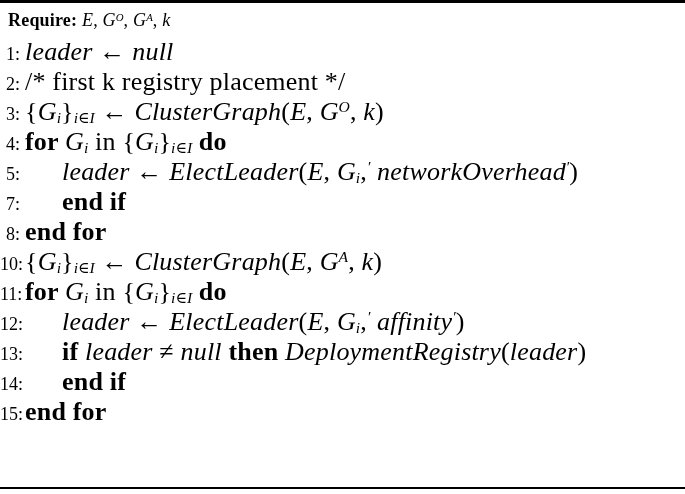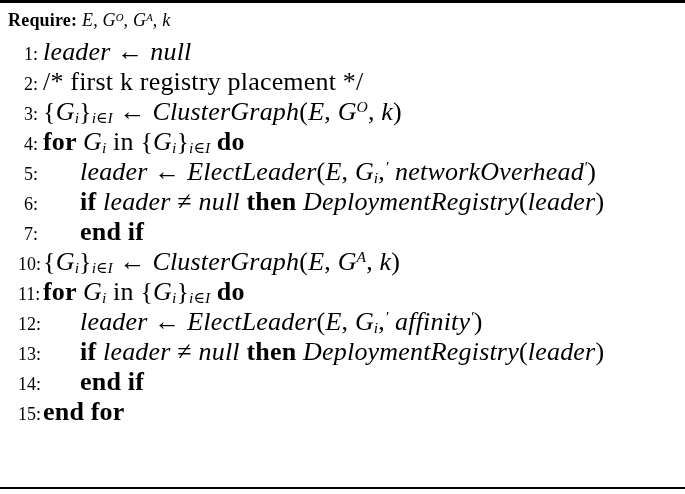--- a/index.html
+++ b/index.html
@@ -35,21 +35,21 @@
     height: 34px;
     line-height: 34px;
     font-size: 18px;
     padding-left: 6px;
     box-sizing: border-box;
     white-space: nowrap;
     letter-spacing: 0.2px;
   }
   .lines {
     position: absolute;
-    left: 18px; top: 37px;
+    left: 0; top: 37px;
     width: 555px;
   }
   .row {
     height: 30px;
     line-height: 30px;
     font-size: 26px;
     white-space: nowrap;
     letter-spacing: 0.2px;
   }
   .num {
@@ -86,22 +86,22 @@
 
 <div class="algo">
   <div class="rule-top"></div>
   <div class="require-row"><span class="t-b">Require: </span><span class="t-i">E</span><span class="t-r">, </span><span class="t-i">G</span><span class="t-sup">O</span><span class="t-r">, </span><span class="t-i">G</span><span class="t-sup">A</span><span class="t-r">, </span><span class="t-i">k</span></div>
   <div class="lines">
       <div class="row"><span class="num">1:</span><span class="stmt" style="padding-left: 5px;"><span class="t-i">leader</span><span class="t-r"> ← </span><span class="t-i">null</span></span></div>
       <div class="row"><span class="num">2:</span><span class="stmt" style="padding-left: 5px;"><span class="t-r">/* first k registry placement */</span></span></div>
       <div class="row"><span class="num">3:</span><span class="stmt" style="padding-left: 5px;"><span class="t-r">{</span><span class="t-i">G</span><span class="t-sub">i</span><span class="t-r">}</span><span class="t-sub">i∈I</span><span class="t-r"> ← </span><span class="t-i">ClusterGraph</span><span class="t-r">(</span><span class="t-i">E</span><span class="t-r">, </span><span class="t-i">G</span><span class="t-sup">O</span><span class="t-r">, </span><span class="t-i">k</span><span class="t-r">)</span></span></div>
       <div class="row"><span class="num">4:</span><span class="stmt" style="padding-left: 5px;"><span class="t-b">for </span><span class="t-i">G</span><span class="t-sub">i</span><span class="t-r"> in </span><span class="t-r">{</span><span class="t-i">G</span><span class="t-sub">i</span><span class="t-r">}</span><span class="t-sub">i∈I</span><span class="t-b"> do</span></span></div>
       <div class="row"><span class="num">5:</span><span class="stmt" style="padding-left: 42px;"><span class="t-i">leader</span><span class="t-r"> ← </span><span class="t-i">ElectLeader</span><span class="t-r">(</span><span class="t-i">E</span><span class="t-r">, </span><span class="t-i">G</span><span class="t-sub">i</span><span class="t-r">,</span><span class="t-sup">′</span><span class="t-i"> networkOverhead</span><span class="t-sup">′</span><span class="t-r">)</span></span></div>
-      <div class="row"><span class="num">6:</span><span class="stmt" style="padding-left: 42px;"><span class="t-b">if </span><span class="t-i">leader</span><span class="t-r"> ≠ </span><span class="t-i">null</span><span class="t-b"> then </span><span class="t-i">DeploymentRegistry</span><span class="t-r">(</span><span class="t-i">leader</span><span class="t-r">)</span></span></div>
       <div class="row"><span class="num">7:</span><span class="stmt" style="padding-left: 42px;"><span class="t-b">end if</span></span></div>
+      <div class="row"><span class="num">8:</span><span class="stmt" style="padding-left: 5px;"><span class="t-b">end for</span></span></div>
       <div class="row"><span class="num">10:</span><span class="stmt" style="padding-left: 5px;"><span class="t-r">{</span><span class="t-i">G</span><span class="t-sub">i</span><span class="t-r">}</span><span class="t-sub">i∈I</span><span class="t-r"> ← </span><span class="t-i">ClusterGraph</span><span class="t-r">(</span><span class="t-i">E</span><span class="t-r">, </span><span class="t-i">G</span><span class="t-sup">A</span><span class="t-r">, </span><span class="t-i">k</span><span class="t-r">)</span></span></div>
       <div class="row"><span class="num">11:</span><span class="stmt" style="padding-left: 5px; margin-top: 41px;"><span class="t-b">for </span><span class="t-i">G</span><span class="t-sub">i</span><span class="t-r"> in </span><span class="t-r">{</span><span class="t-i">G</span><span class="t-sub">i</span><span class="t-r">}</span><span class="t-sub">i∈I</span><span class="t-b"> do</span></span></div>
       <div class="row"><span class="num">12:</span><span class="stmt" style="padding-left: 42px;"><span class="t-i">leader</span><span class="t-r"> ← </span><span class="t-i">ElectLeader</span><span class="t-r">(</span><span class="t-i">E</span><span class="t-r">, </span><span class="t-i">G</span><span class="t-sub">i</span><span class="t-r">,</span><span class="t-sup">′</span><span class="t-i"> affinity</span><span class="t-sup">′</span><span class="t-r">)</span></span></div>
       <div class="row"><span class="num">13:</span><span class="stmt" style="padding-left: 42px;"><span class="t-b">if </span><span class="t-i">leader</span><span class="t-r"> ≠ </span><span class="t-i">null</span><span class="t-b"> then </span><span class="t-i">DeploymentRegistry</span><span class="t-r">(</span><span class="t-i">leader</span><span class="t-r">)</span></span></div>
       <div class="row"><span class="num">14:</span><span class="stmt" style="padding-left: 42px;"><span class="t-b">end if</span></span></div>
       <div class="row"><span class="num">15:</span><span class="stmt" style="padding-left: 5px;"><span class="t-b">end for</span></span></div>
     </div>
   <div class="rule-bottom"></div>
 </div>
 

